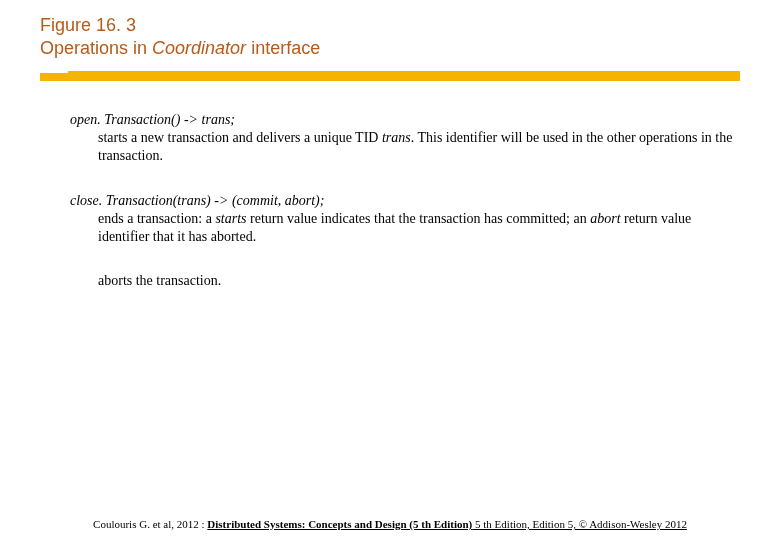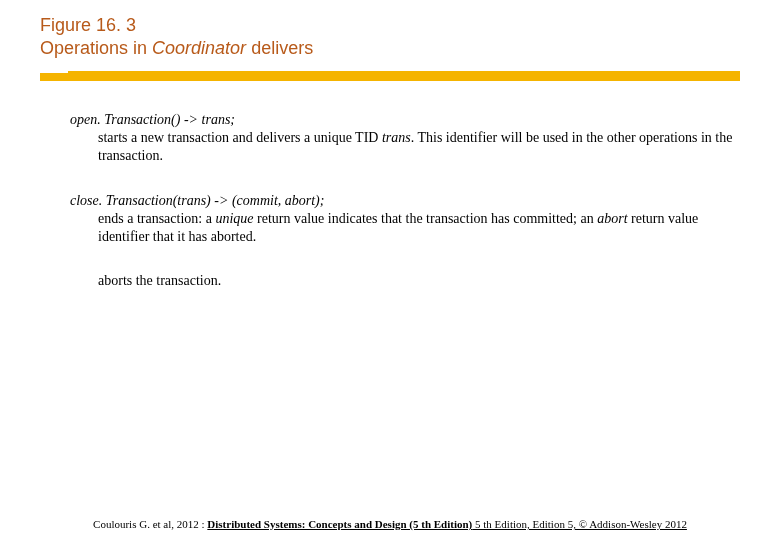--- a/index.html
+++ b/index.html
@@ -60,41 +60,41 @@
   .footer .u { text-decoration: underline; }
 </style>
 </head>
 <body>
 
 <div class="slide">
 
   <div class="header">
     <div class="fig-num">Figure 16. 3</div>
     <div class="fig-title">
-      <span>Operations in </span><span class="italic">Coordinator</span><span> delivers</span>
+      <span>Operations in </span><span class="italic">Coordinator</span><span> interface</span>
     </div>
   </div>
 
   <div class="rule-wrap">
     <div class="rule"></div>
   </div>
 
   <div class="body">
 
     <div class="op">
       <div class="sig">open. Transaction() -&gt; trans;</div>
       <div class="desc">
         <span>starts a new transaction and delivers a unique TID </span><span class="i">trans</span><span>. This identifier will be used in the other operations in the transaction.</span>
       </div>
     </div>
 
     <div class="op">
       <div class="sig">close. Transaction(trans) -&gt; (commit, abort);</div>
       <div class="desc">
-        <span>ends a transaction: a </span><span class="i">unique</span><span> return value indicates that the transaction has  committed; an </span><span class="i">abort</span><span> return value identifier that it  has aborted.</span>
+        <span>ends a transaction: a </span><span class="i">starts</span><span> return value indicates that the transaction has  committed; an </span><span class="i">abort</span><span> return value identifier that it  has aborted.</span>
       </div>
     </div>
 
     <div class="op">
       <div class="desc">
         <span>aborts the transaction.</span>
       </div>
     </div>
 
   </div>

